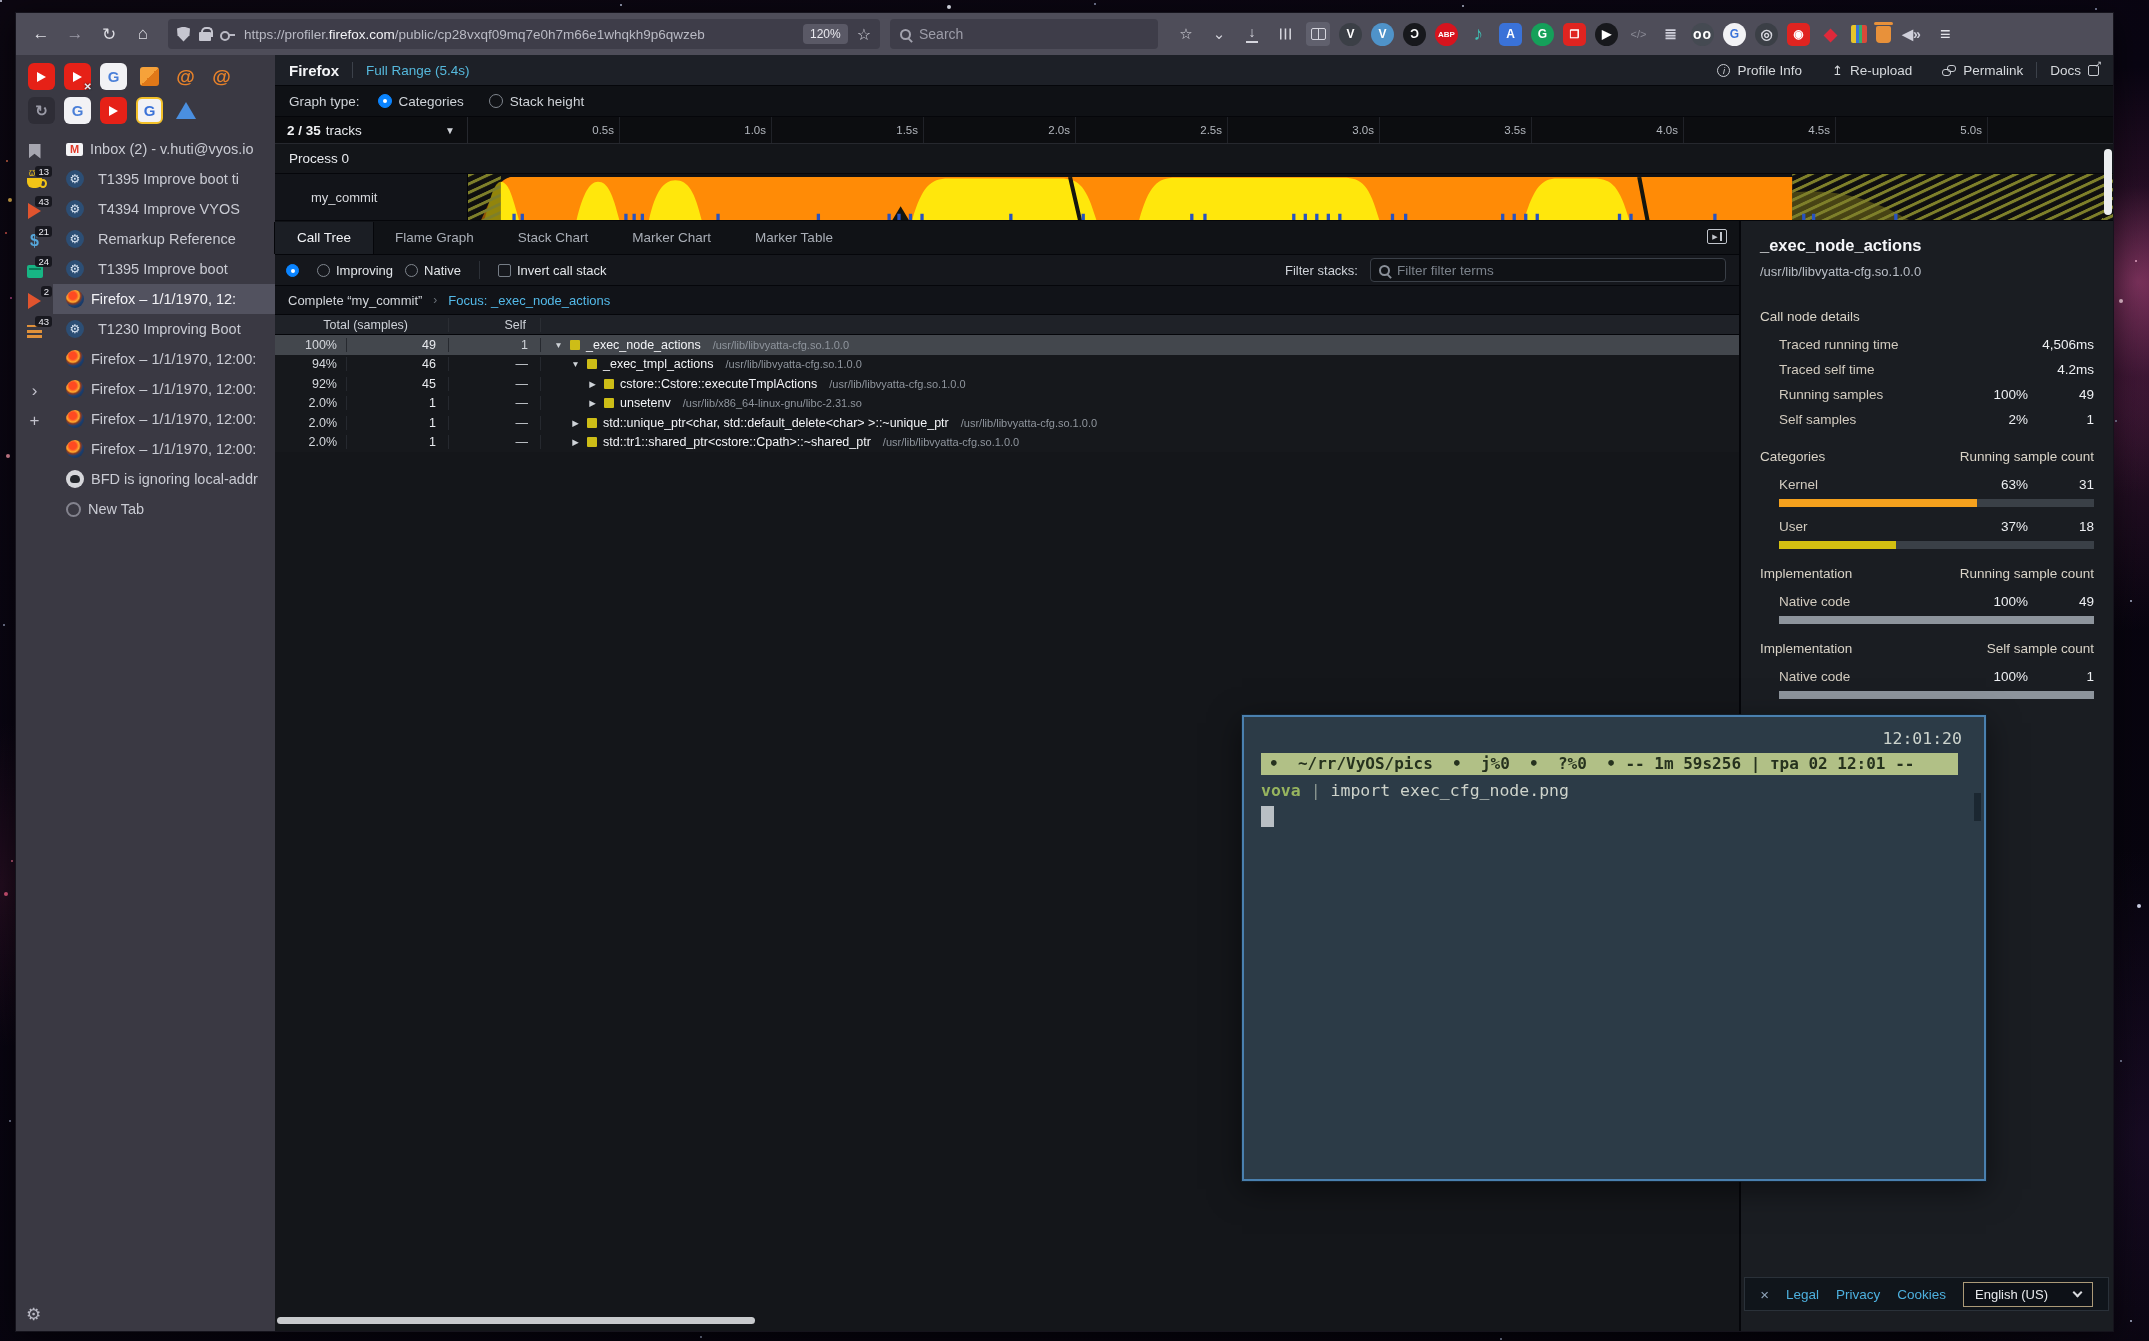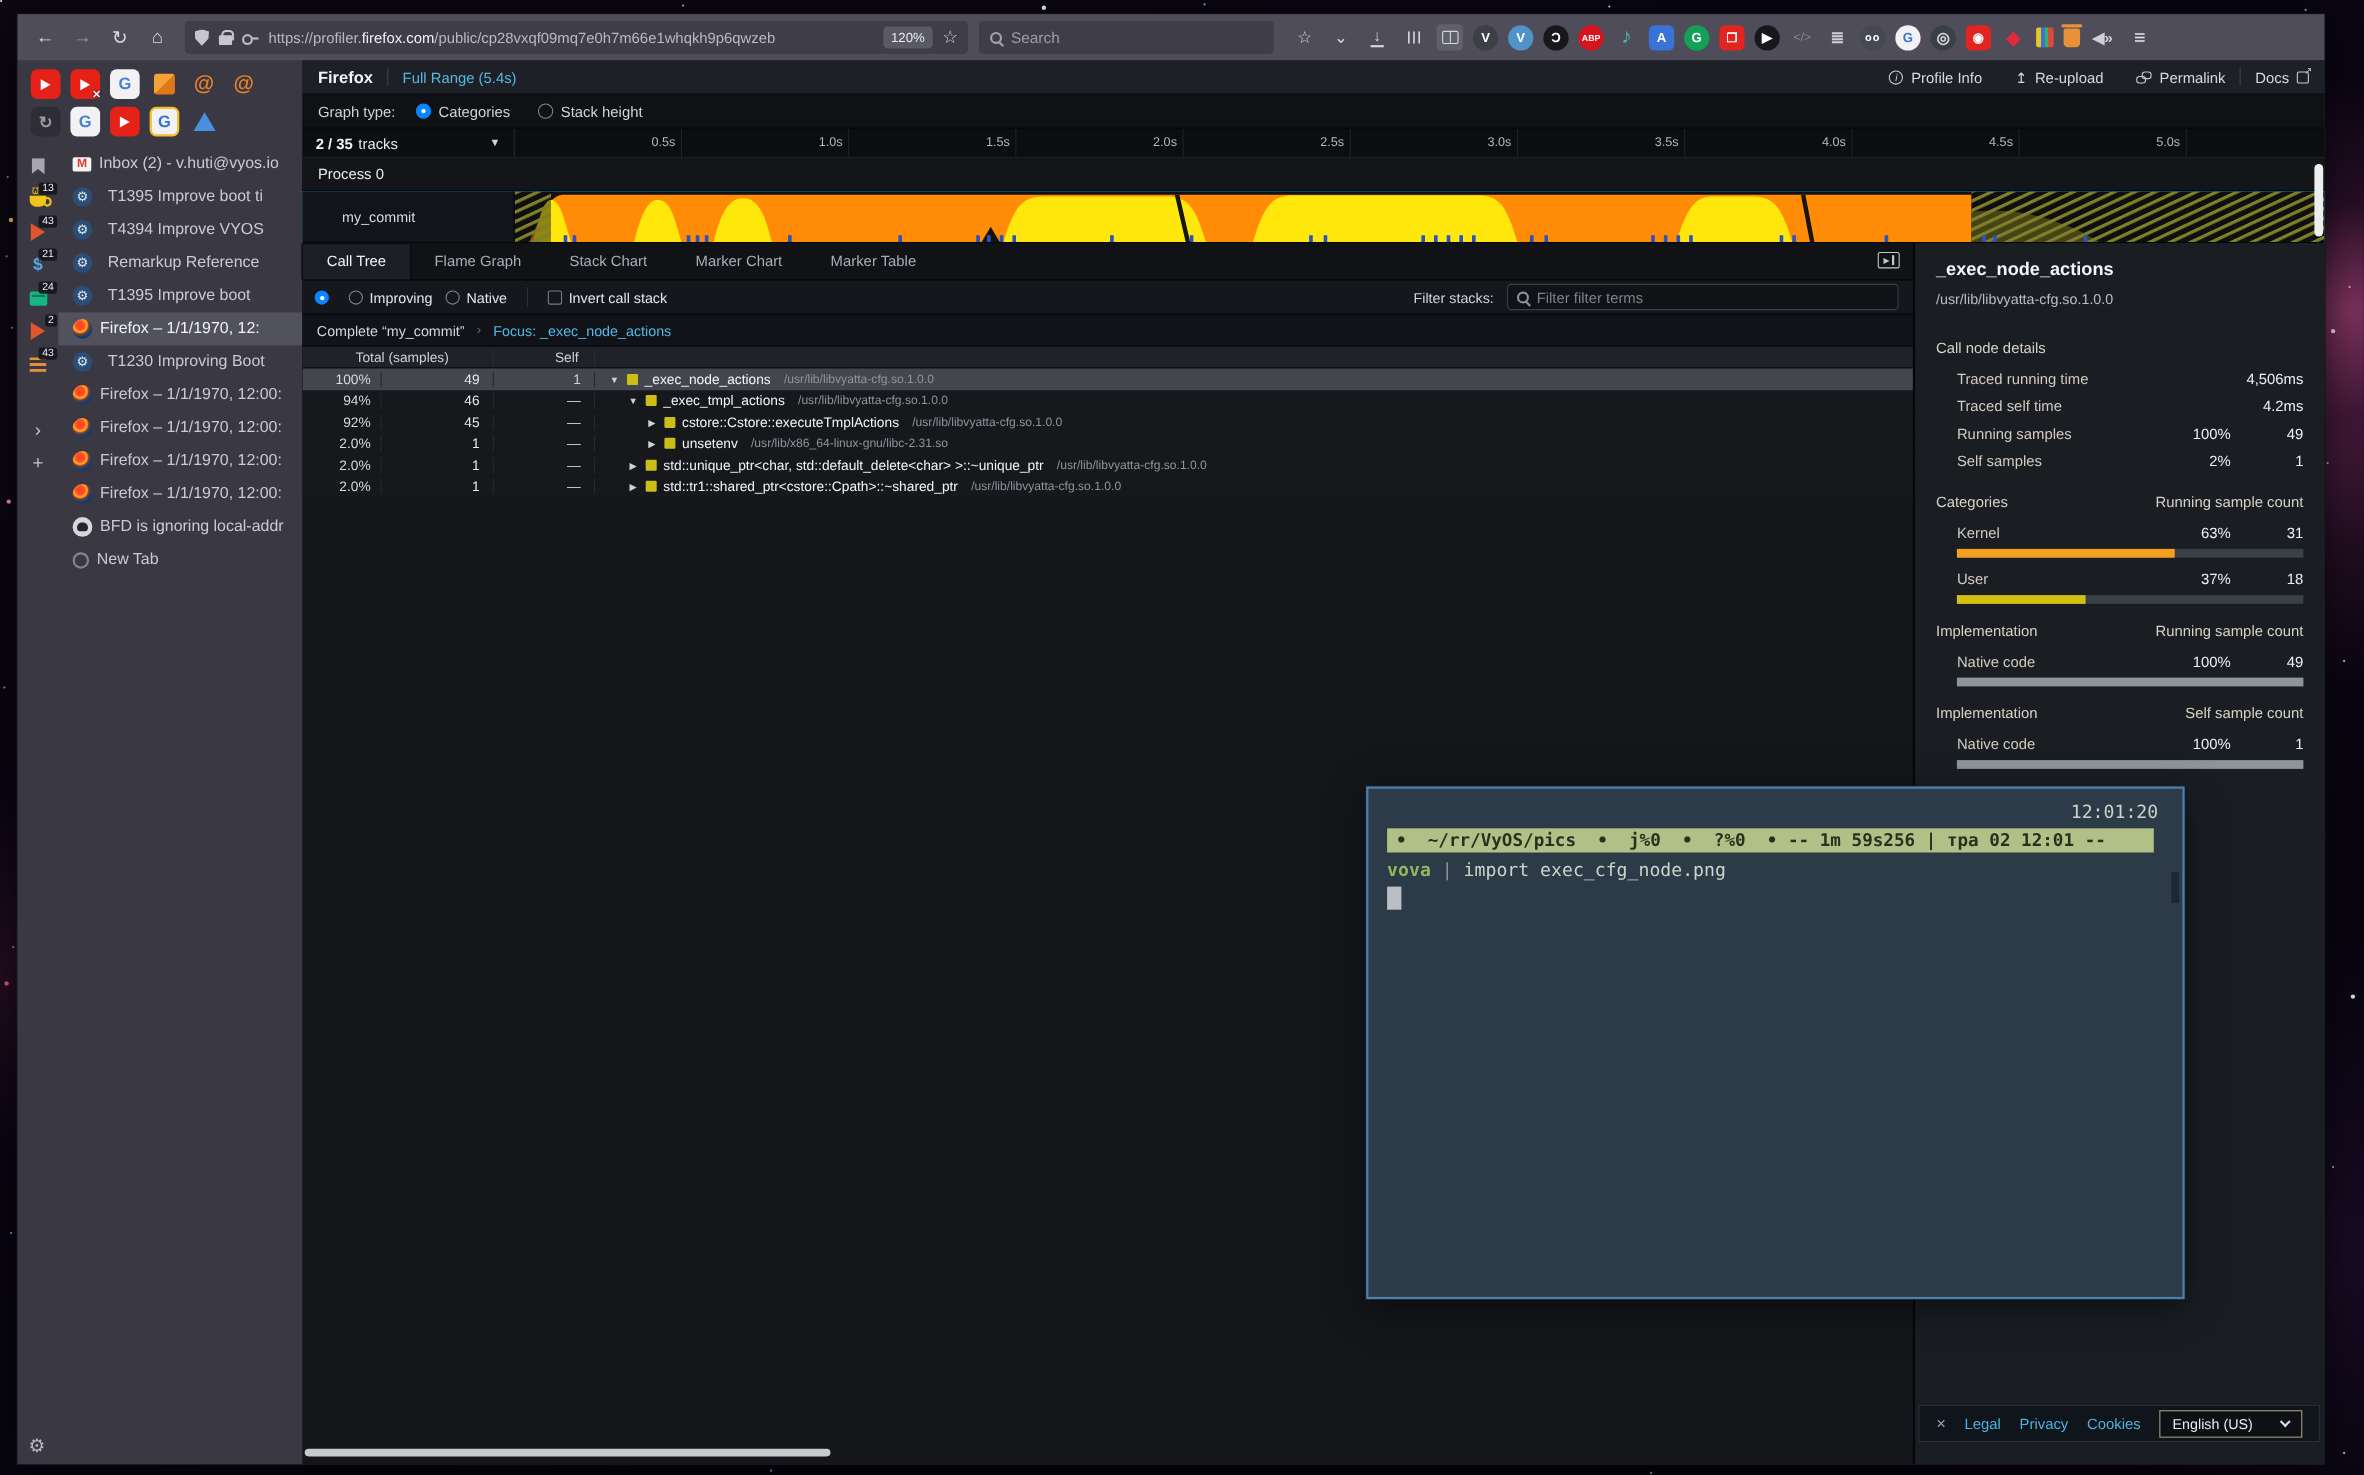--- a/index.html
+++ b/index.html
@@ -52,21 +52,21 @@
   .cls-dark{background:#3b3f46;}
   .cls-blue{background:#4f93c9;}
   .cls-black{background:#17181c;}
   .cls-red{background:#d7141e;font-size:8px;}
   .cls-teal{background:transparent;color:#3fbfb4;font-size:19px;}
   .cls-tblue{background:#3a72d8;border-radius:5px;}
   .cls-green{background:#15a05a;}
   .cls-red2{background:#e02420;border-radius:5px;font-size:11px;}
   .cls-codes{background:transparent;color:#8a8a95;font-size:11px;font-weight:normal;}
   .cls-light{background:transparent;color:#cfcfda;font-size:15px;}
-  .cls-spy{background:#454a52;font-size:10px;letter-spacing:1px;}
+  .cls-spy{background:#454a52;font-size:14px;letter-spacing:1px;}
   .cls-gmulti{background:#f2f2f5;color:#3a72d8;}
   .cls-ring{background:#3b3f46;color:#d8d8e0;font-size:14px;}
   .cls-cam{background:#e02420;border-radius:5px;font-size:12px;}
   .cls-pin{background:transparent;color:#e0293a;font-size:17px;}
   .cls-pencils{background:linear-gradient(90deg,#e8c52a 0 30%,#3a72d8 30% 50%,#35b06a 50% 70%,#d84a3a 70%);border-radius:2px;width:16px;height:18px;}
   .cls-trash{background:#e8913a;border-radius:2px 2px 4px 4px;width:15px;height:17px;position:relative;}
   .cls-trash::before{content:'';position:absolute;top:-4px;left:-2px;right:-2px;height:3px;background:#e8913a;border-radius:2px;}
   .cls-vol{background:transparent;color:#cfcfda;font-size:14px;}
   .menu{color:#e2e2e8;font-size:18px;margin-left:8px;}
   

